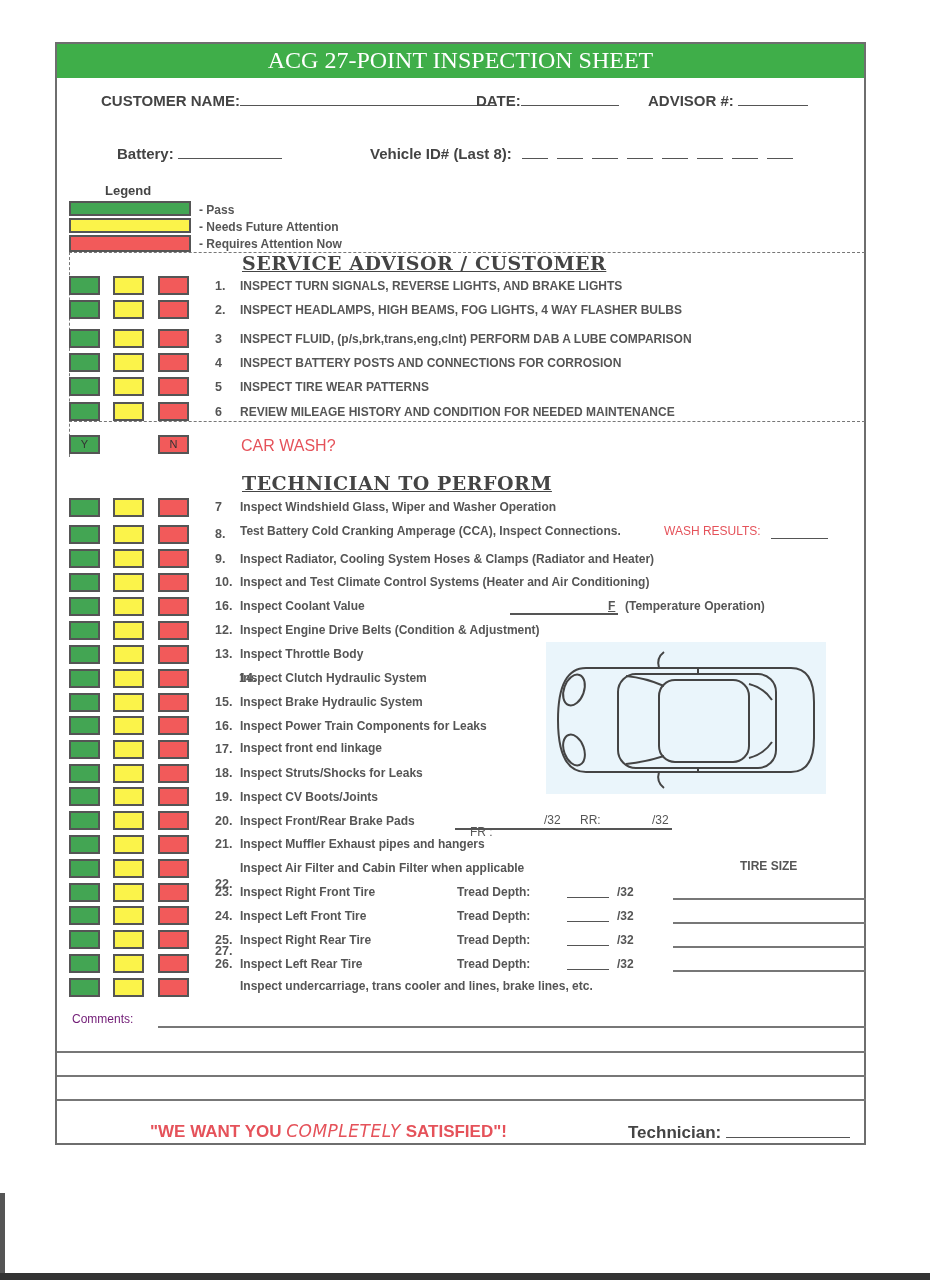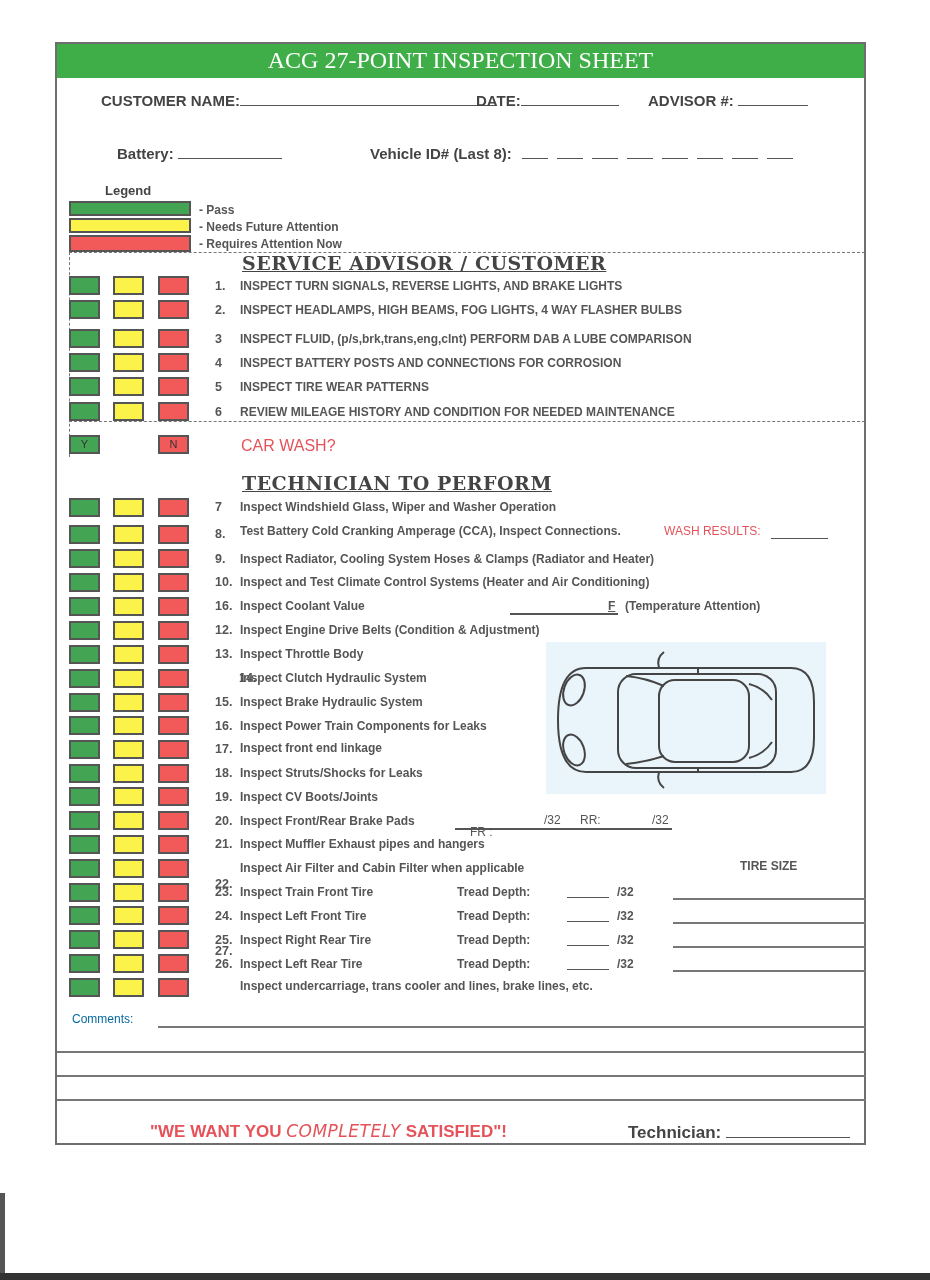--- a/index.html
+++ b/index.html
@@ -23,21 +23,21 @@
   .cb { width:31px; height:19px; border:2px solid #555; box-sizing:border-box; cursor:pointer; }
   .cb.g { background:#43a553; }
   .cb.y { background:#fbf34a; }
   .cb.r { background:#f25a5a; }
   .item-num { font-size:12.5px; font-weight:bold; color:#555; white-space:nowrap; }
   .item-text { font-size:12px; font-weight:bold; color:#555; white-space:nowrap; }
   .red-text { color:#e5525a; }
   .yn { font-size:11px; text-align:center; line-height:15px; color:#333; }
   .car-panel { left:546px; top:642px; width:280px; height:152px; background:#eaf5fb; }
   .rule { border-top:2px solid #777; height:0; }
-  .comments-label { font-size:12px; color:#0369a1; }
+  .comments-label { font-size:12px; color:#701a75; }
   .slogan { font-size:17px; font-weight:bold; color:#e5525a; white-space:nowrap; }
   .slogan i { font-family:"DejaVu Sans", sans-serif; font-weight:normal; font-style:italic; letter-spacing:0.5px; }
   .tech-label { font-size:17px; font-weight:bold; color:#444; white-space:nowrap; }
   .page-edge-left { left:0; top:1193px; width:5px; height:87px; background:#555; }
   .page-edge-bottom { left:0; top:1273px; width:930px; height:7px; background:#333; }
 </style>
 </head>
 <body>
 
 <div class="abs sheet"></div>
@@ -152,21 +152,21 @@
   <div class="abs item-num" style="left:215px; top:575px;">10.</div>
   <div class="abs item-text" style="left:240px; top:575px;">Inspect and Test Climate Control Systems (Heater and Air Conditioning)</div>
 
   <div class="abs cb g" style="left:69px; top:597px;"></div>
   <div class="abs cb y" style="left:113px; top:597px;"></div>
   <div class="abs cb r" style="left:158px; top:597px;"></div>
   <div class="abs item-num" style="left:215px; top:599px;">16.</div>
   <div class="abs item-text" style="left:240px; top:599px;">Inspect Coolant Value</div>
   <div class="abs uline" style="left:510px; top:601px; width:108px; border-bottom-width:2px;"></div>
   <div class="abs item-text" style="left:608px; top:599px; text-decoration:underline;">F</div>
-  <div class="abs item-text" style="left:625px; top:599px;">(Temperature Attention)</div>
+  <div class="abs item-text" style="left:625px; top:599px;">(Temperature Operation)</div>
 
   <div class="abs cb g" style="left:69px; top:621px;"></div>
   <div class="abs cb y" style="left:113px; top:621px;"></div>
   <div class="abs cb r" style="left:158px; top:621px;"></div>
   <div class="abs item-num" style="left:215px; top:623px;">12.</div>
   <div class="abs item-text" style="left:240px; top:623px;">Inspect Engine Drive Belts (Condition &amp; Adjustment)</div>
 
   <div class="abs cb g" style="left:69px; top:645px;"></div>
   <div class="abs cb y" style="left:113px; top:645px;"></div>
   <div class="abs cb r" style="left:158px; top:645px;"></div>
@@ -230,21 +230,21 @@
   <div class="abs cb y" style="left:113px; top:859px;"></div>
   <div class="abs cb r" style="left:158px; top:859px;"></div>
   <div class="abs item-num" style="left:215px; top:861px;margin-top:16px;">22.</div>
   <div class="abs item-text" style="left:240px; top:861px;">Inspect Air Filter and Cabin Filter when applicable</div>
   <div class="abs item-text" style="left:740px; top:859px;">TIRE SIZE</div>
 
   <div class="abs cb g" style="left:69px; top:883px;"></div>
   <div class="abs cb y" style="left:113px; top:883px;"></div>
   <div class="abs cb r" style="left:158px; top:883px;"></div>
   <div class="abs item-num" style="left:215px; top:885px;">23.</div>
-  <div class="abs item-text" style="left:240px; top:885px;">Inspect Train Front Tire</div>
+  <div class="abs item-text" style="left:240px; top:885px;">Inspect Right Front Tire</div>
   <div class="abs item-text" style="left:457px; top:885px;">Tread Depth:</div>
   <div class="abs uline" style="left:567px; top:885px; width:42px;"></div>
   <div class="abs item-text" style="left:617px; top:885px;">/32</div>
   <div class="abs rule" style="left:673px; top:898px; width:193px;"></div>
 
   <div class="abs cb g" style="left:69px; top:906px;"></div>
   <div class="abs cb y" style="left:113px; top:906px;"></div>
   <div class="abs cb r" style="left:158px; top:906px;"></div>
   <div class="abs item-num" style="left:215px; top:909px;">24.</div>
   <div class="abs item-text" style="left:240px; top:909px;">Inspect Left Front Tire</div>

